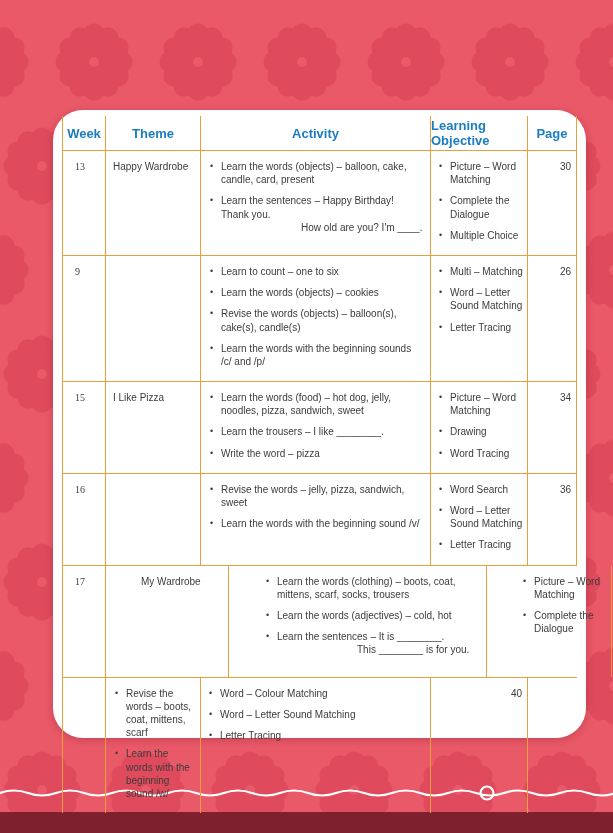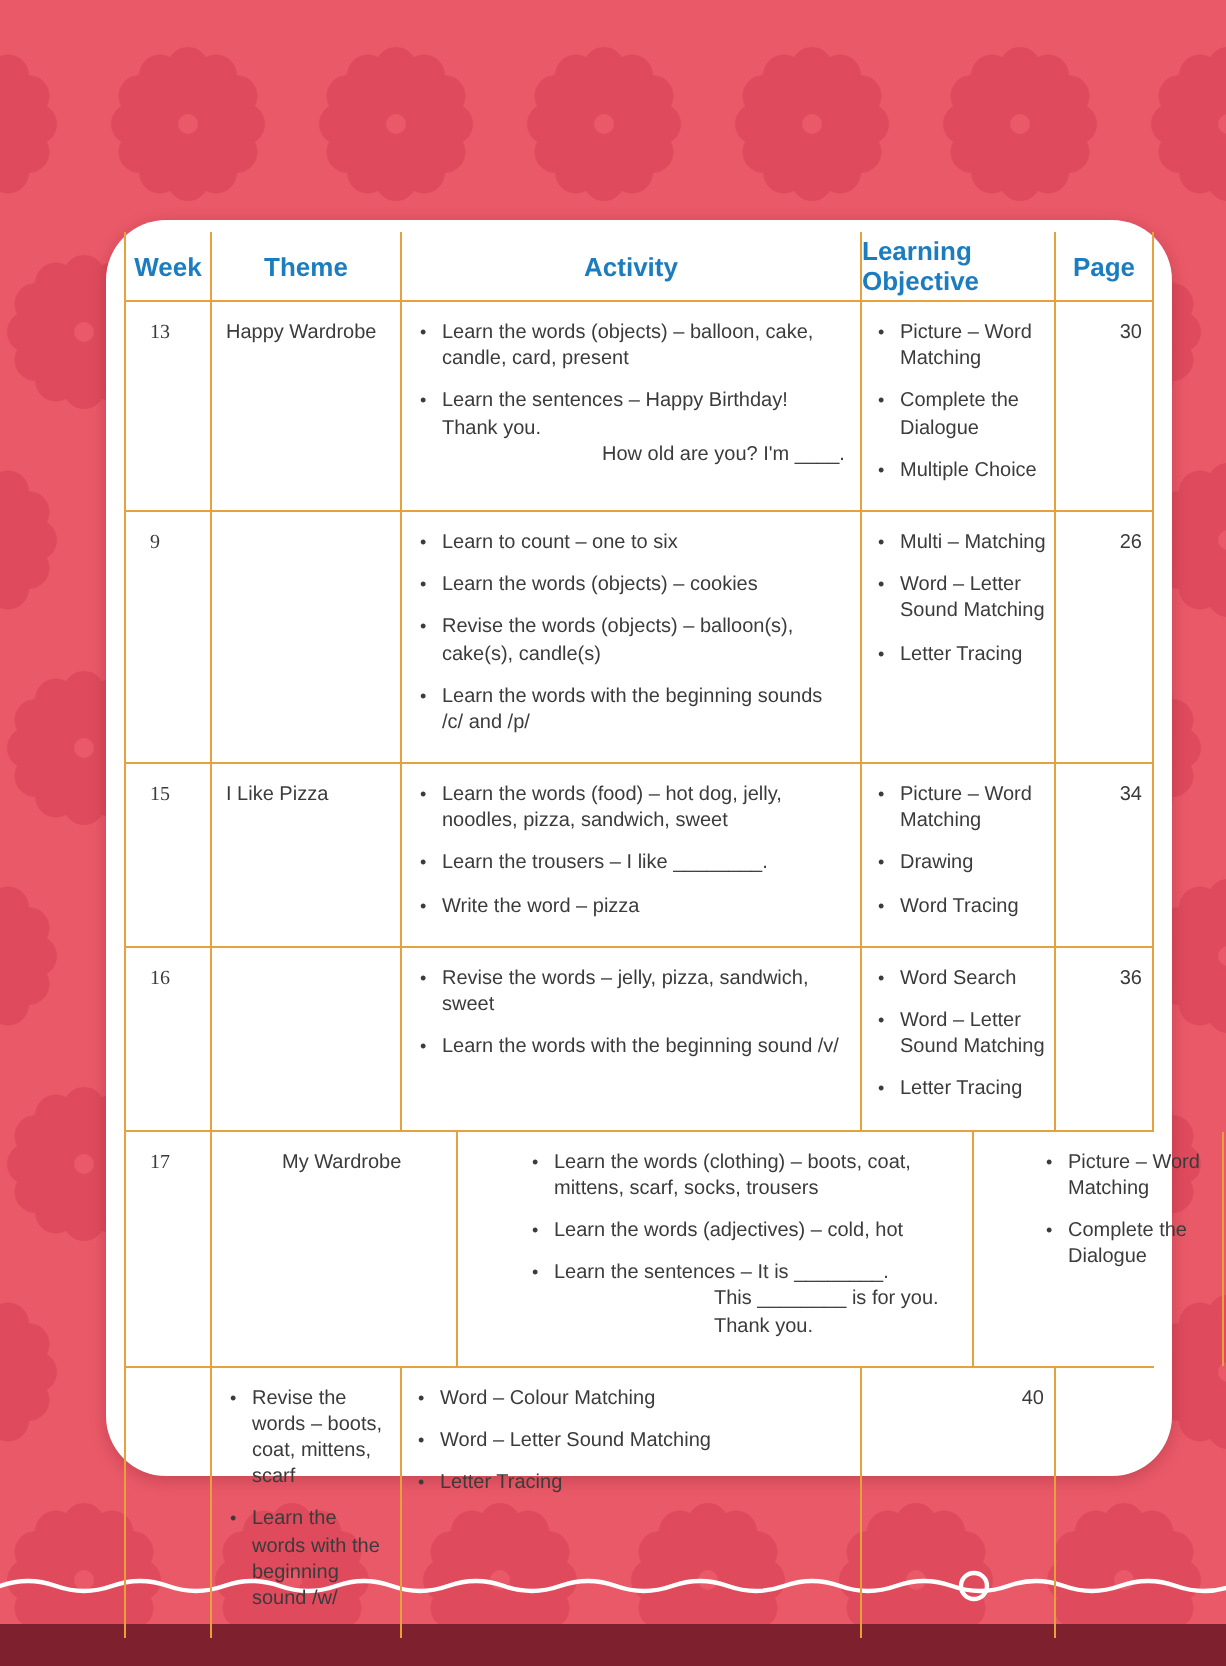--- a/index.html
+++ b/index.html
@@ -1090,21 +1090,20 @@
                 <span class="bullet">•</span>
                 <div class="btext">
                   <div>Learn the words (adjectives) – cold, hot</div>
                 </div>
               </div>
               <div class="bullet-item">
                 <span class="bullet">•</span>
                 <div class="btext">
                   <div>Learn the sentences – It is ________.</div>
                   <div class="cont-line">This ________ is for you.</div>
-                  <div class="cont-line">Thank you.</div>
                 </div>
               </div>
             </div>
             <div class="cell act-cell">
               <div class="bullet-item">
                 <span class="bullet">•</span>
                 <span class="btext">Picture – Word Matching</span>
               </div>
               <div class="bullet-item">
                 <span class="bullet">•</span>

